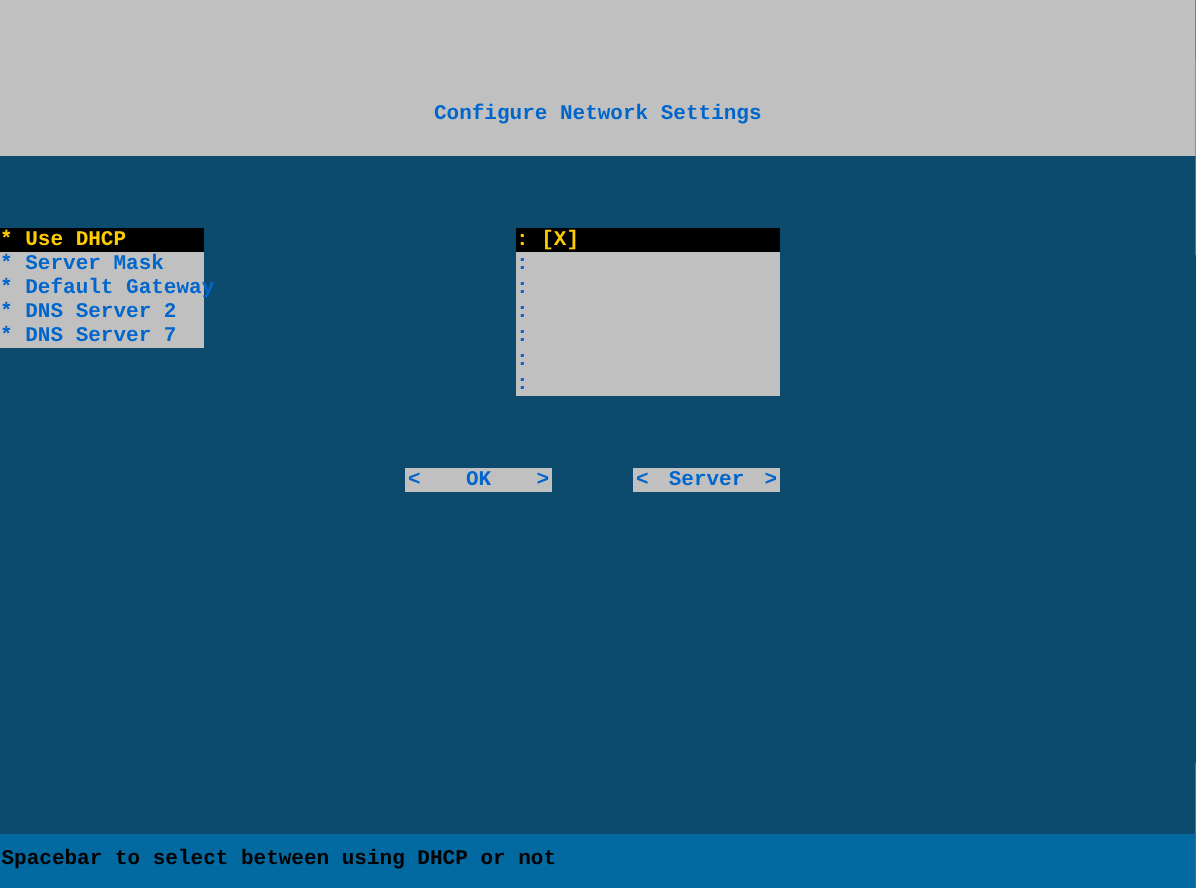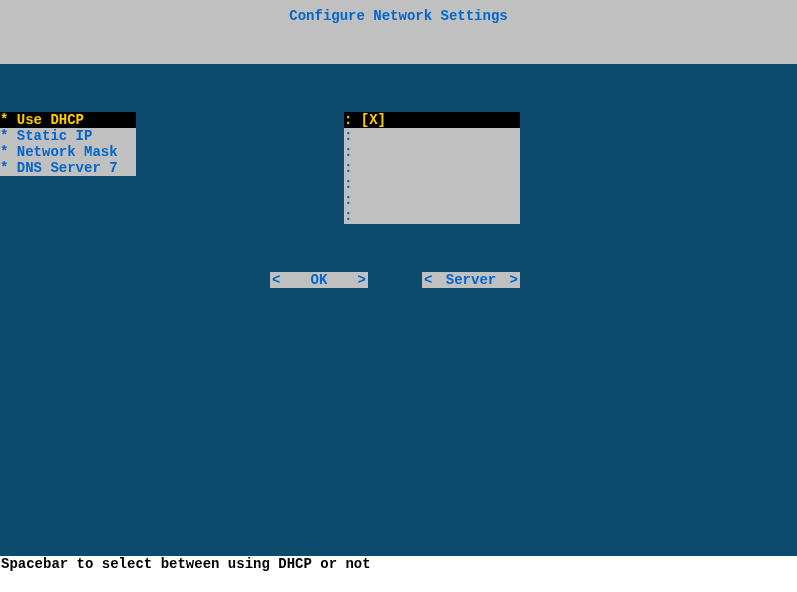--- a/index.html
+++ b/index.html
@@ -15,22 +15,23 @@
       font-weight: bold;
       background: #c0c0c0;
       position: relative;
       overflow: hidden;
     }
     .header {
       width: 100%;
       height: 64px;
       background: #c0c0c0;
       display: flex;
-      align-items: flex-start;
+      align-items: center;
       justify-content: center;
+      margin-top: 40px;
     }
     .header-title {
       color: #0066cc;
       padding-top: 8px;
     }
     .main-area {
       width: 100%;
       height: 492px;
       background: #0c4a6e;
       position: relative;
@@ -103,40 +104,41 @@
     .btn .bracket-right {
       position: absolute;
       right: 2px;
     }
     .footer {
       position: absolute;
       bottom: 0;
       left: 0;
       width: 100%;
       height: 36px;
-      background: #ffffff;
+      background: #0369a1;
       color: #000000;
       display: flex;
-      align-items: flex-start;
+      align-items: center;
       padding-bottom: 2px;
       padding-left: 1px;
     }
   </style>
 </head>
 <body>
 
 <div class="header">
   <div class="header-title">Configure Network Settings</div>
 </div>
 
 <div class="main-area">
   <div class="menu-list">
     <div class="menu-item selected"><span class="marker">*</span> <span>Use DHCP</span></div>
-    <div class="menu-item"><span class="marker">*</span> <span>Static IP</span></div>
-    <div class="menu-item"><span class="marker">*</span> <span>Network Mask</span></div>
+    <div class="menu-item"><span class="marker">*</span> <span>Server Mask</span></div>
+    <div class="menu-item"><span class="marker">*</span> <span>Default Gateway</span></div>
+    <div class="menu-item"><span class="marker">*</span> <span>DNS Server 2</span></div>
     <div class="menu-item"><span class="marker">*</span> <span>DNS Server 7</span></div>
   </div>
 
   <div class="value-list">
     <div class="value-item selected"><span>:</span> <span>[X]</span></div>
     <div class="value-item"><span>:</span> <span></span></div>
     <div class="value-item"><span>:</span> <span></span></div>
     <div class="value-item"><span>:</span> <span></span></div>
     <div class="value-item"><span>:</span> <span></span></div>
     <div class="value-item"><span>:</span> <span></span></div>

